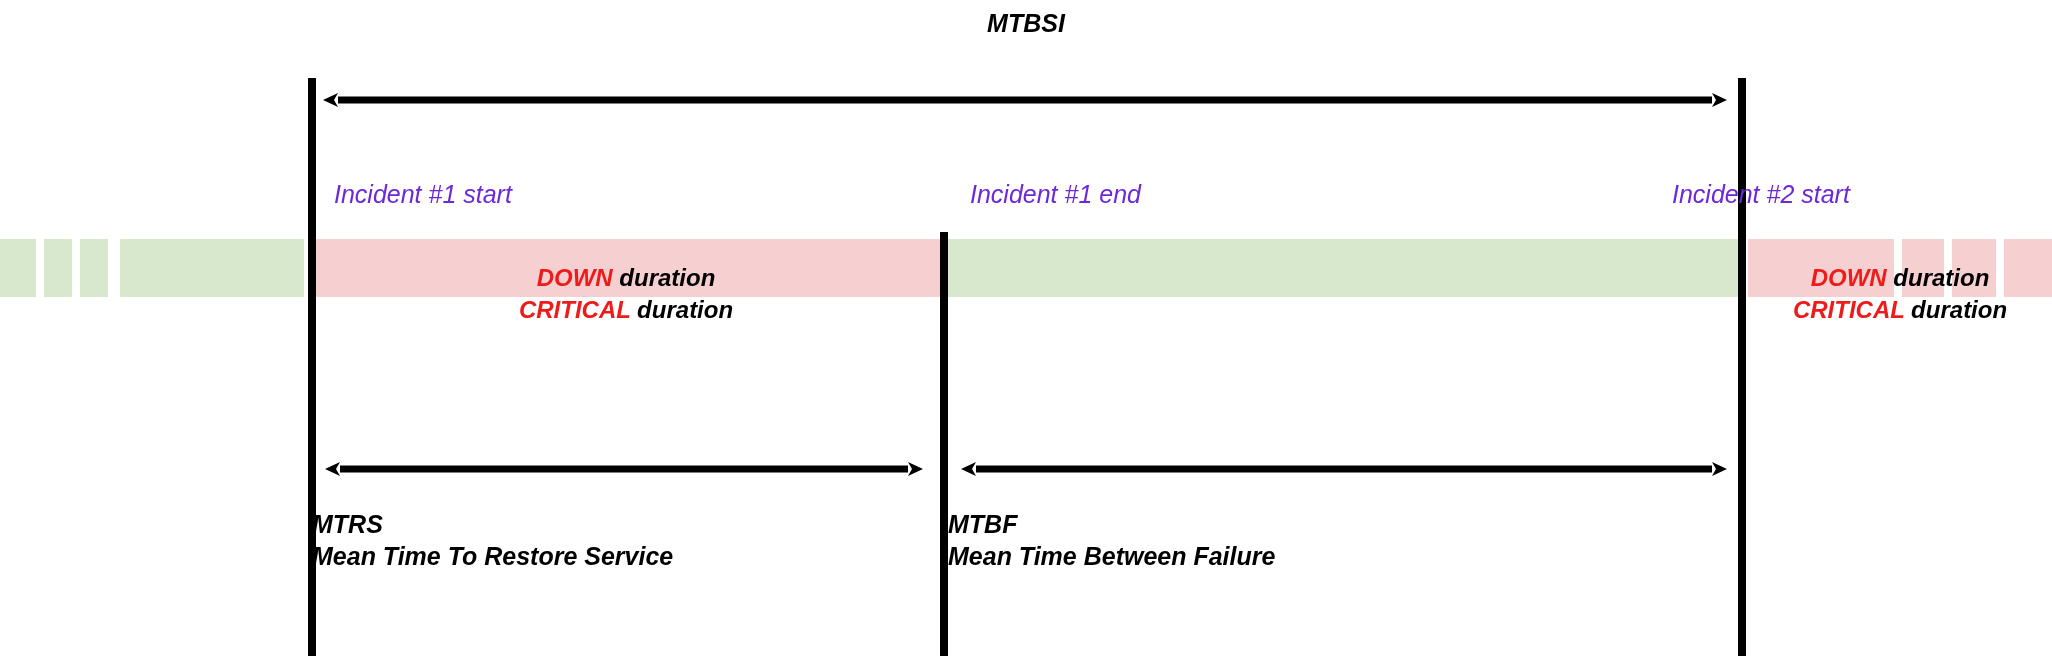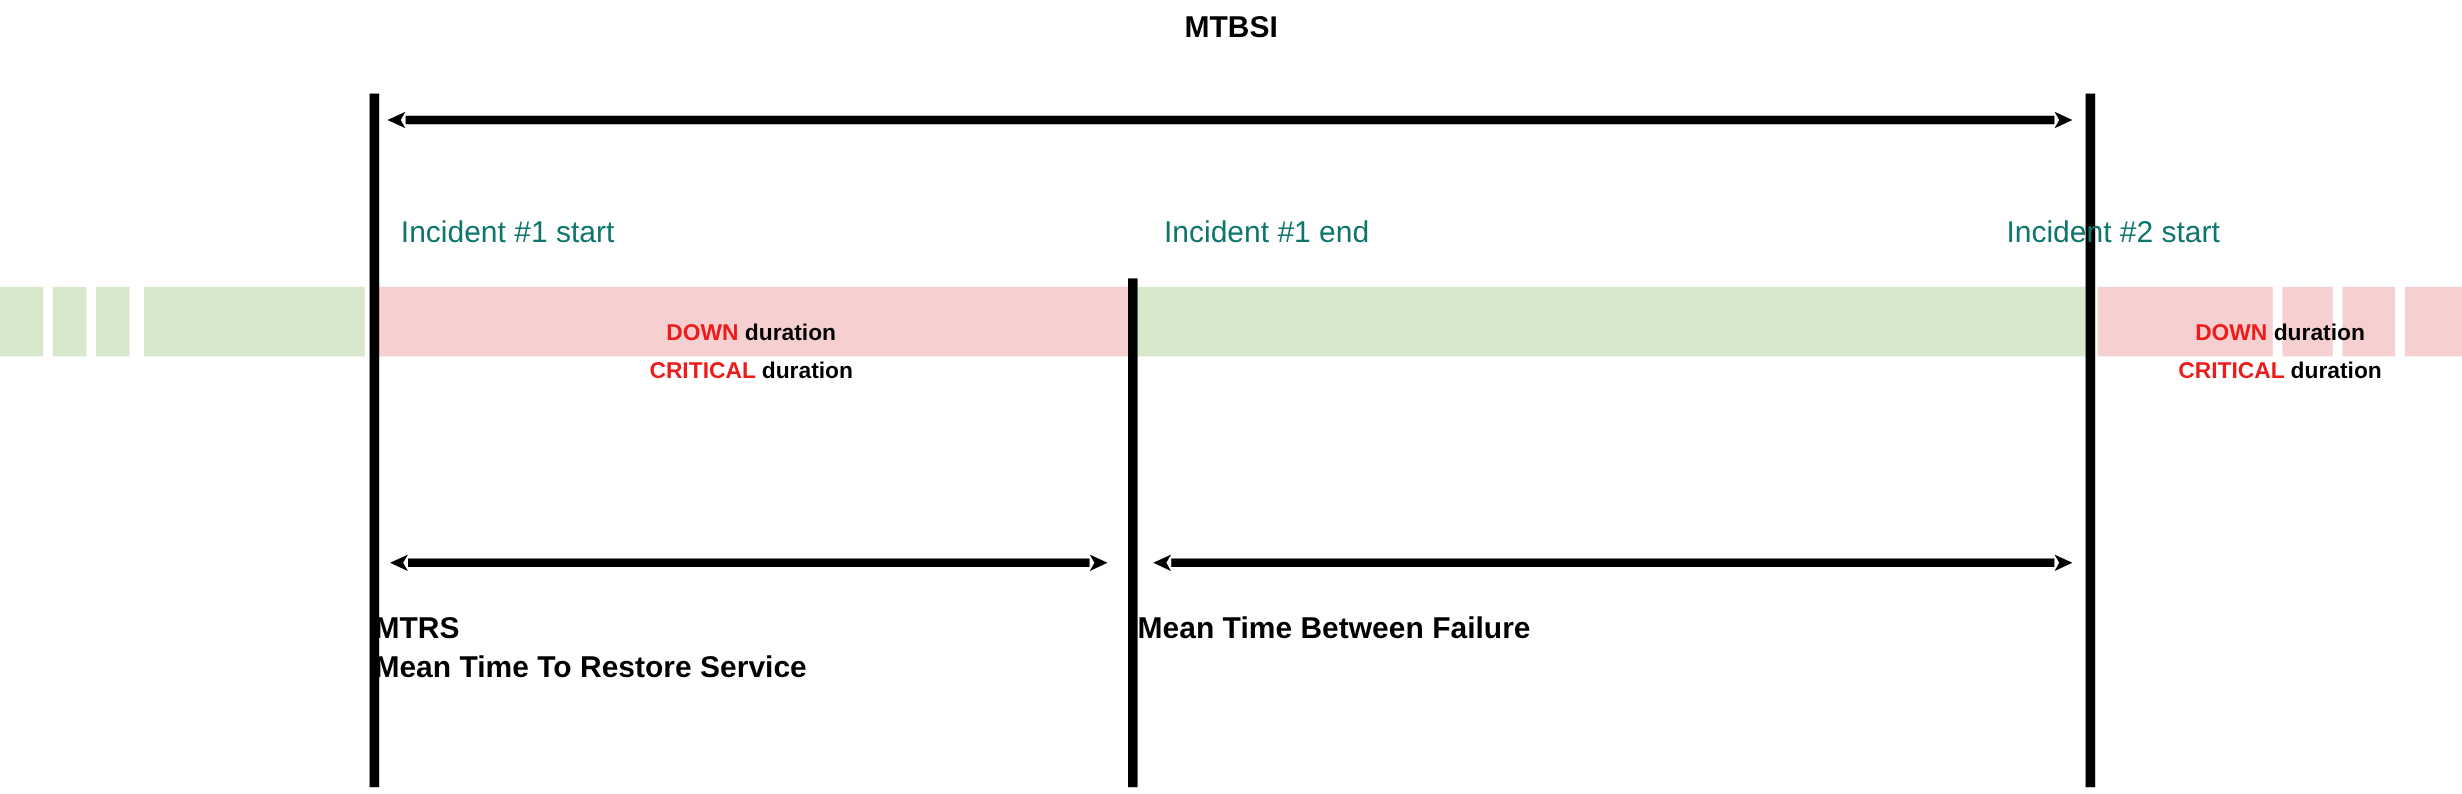--- a/index.html
+++ b/index.html
@@ -1,32 +1,32 @@
 <!DOCTYPE html>
 <html><head>
 <meta charset="utf-8">
 <style>
   html,body{margin:0;padding:0;background:#ffffff;}
   body{width:2052px;height:662px;font-family:"Liberation Sans",sans-serif;overflow:hidden;}
-  #stage{position:relative;width:2052px;height:632px;background:#fff;}
+  #stage{position:relative;width:2052px;height:632px;background:#fff;font-style:italic;}
 
   .vline{position:absolute;background:#000;width:8px;}
 
   .band{position:absolute;height:58px;top:239px;}
   .band.green{background:#d7e8cd;}
   .band.pink{background:#f6cfd0;}
 
   .arrow-svg{position:absolute;left:0;top:0;width:2052px;height:662px;pointer-events:none;}
 
   .ttl{position:absolute;text-align:center;font-weight:bold;color:#000;}
   .ttl-mtbsi{left:526px;top:8px;width:1000px;font-size:25px;line-height:30px;}
 
-  .evt{position:absolute;color:#0f766e;font-size:25px;font-weight:normal;white-space:nowrap;}
+  .evt{position:absolute;color:#6d28d9;font-size:25px;font-weight:normal;white-space:nowrap;}
 
-  .band-txt{position:absolute;text-align:center;font-size:19px;font-weight:bold;line-height:32px;color:#000;white-space:nowrap;}
+  .band-txt{position:absolute;text-align:center;font-size:24px;font-weight:bold;line-height:32px;color:#000;white-space:nowrap;}
   .red{color:#ee1b1b;}
   .green-t{color:#18b04a;}
   .orange-t{color:#ff8a2a;}
 
   .bot{position:absolute;text-align:left;font-weight:bold;color:#000;font-size:25px;line-height:32px;}
 </style>
 </head>
 <body>
 
 <div id="stage">
@@ -103,16 +103,17 @@
       <span class="red">CRITICAL</span><span> duration</span>
     </div>
   </div>
 
   <div class="bot" style="left:312px;top:508px;width:628px;">
     <div>MTRS</div>
     <div>Mean Time To Restore Service</div>
   </div>
 
   <div class="bot" style="left:948px;top:508px;width:790px;">
+    <div>MTBF</div>
     <div>Mean Time Between Failure</div>
   </div>
 
 </div>
 
 </body></html>

